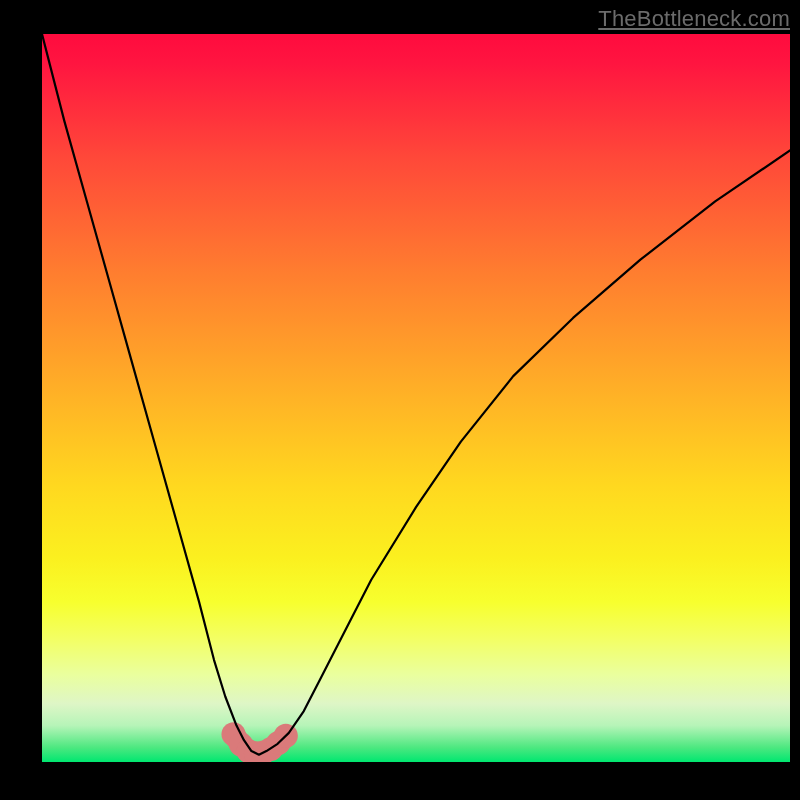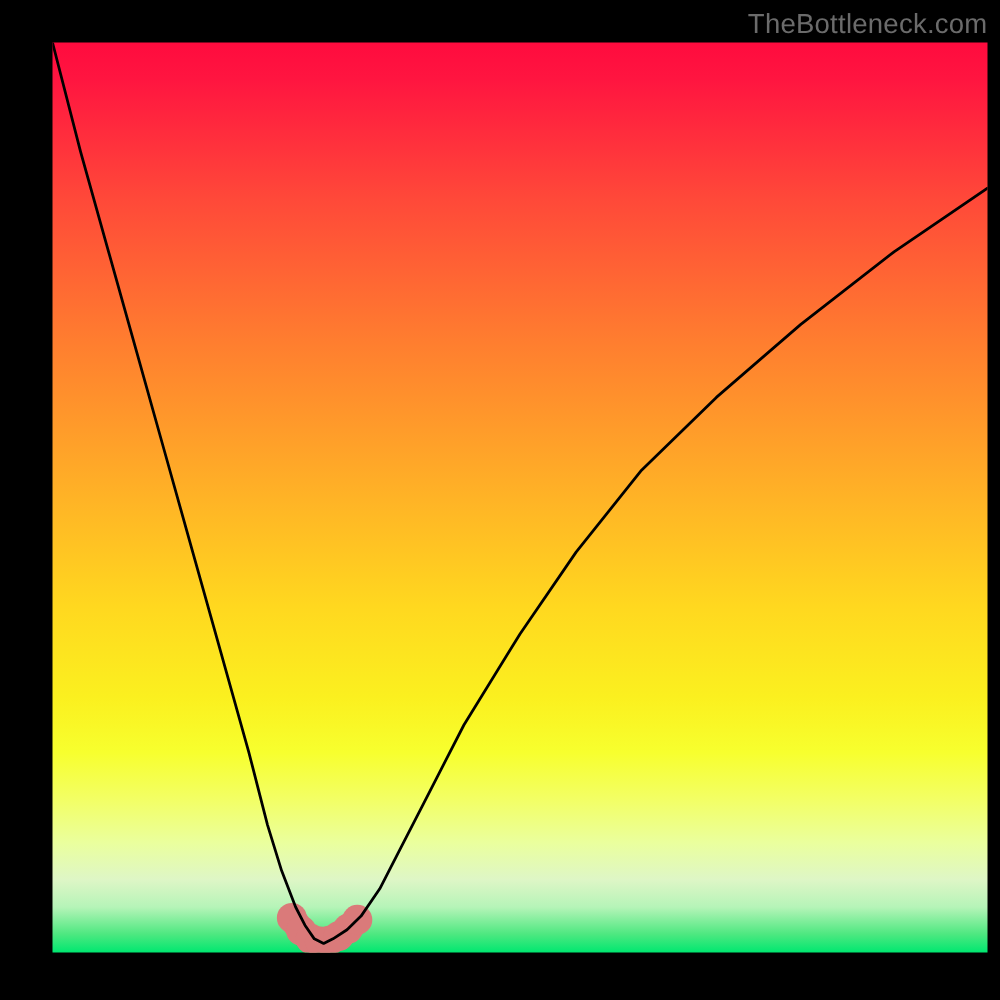--- a/index.html
+++ b/index.html
@@ -50,20 +50,21 @@
     height: 728px;
   }
   .watermark {
     position: absolute;
     top: 6px;
     right: 10px;
     color: #6b6b6b;
     font-size: 22px;
     letter-spacing: 0.2px;
     font-weight: 400;
+    text-decoration: underline;
   }
 </style>
 </head>
 <body>
 
 <div class="frame">
   <div class="plot">
     <svg class="curve" viewBox="0 0 748 728" preserveAspectRatio="none">
       <polyline id="min-highlight" fill="none" stroke="#da7a7a" stroke-width="22" stroke-linecap="round" stroke-linejoin="round" points="191.49,700.34 198.97,710.53 206.45,717.08 213.93,719.26 221.41,718.54 228.89,714.90 236.37,709.07 243.85,701.79"></polyline>
       <g id="min-dots">

